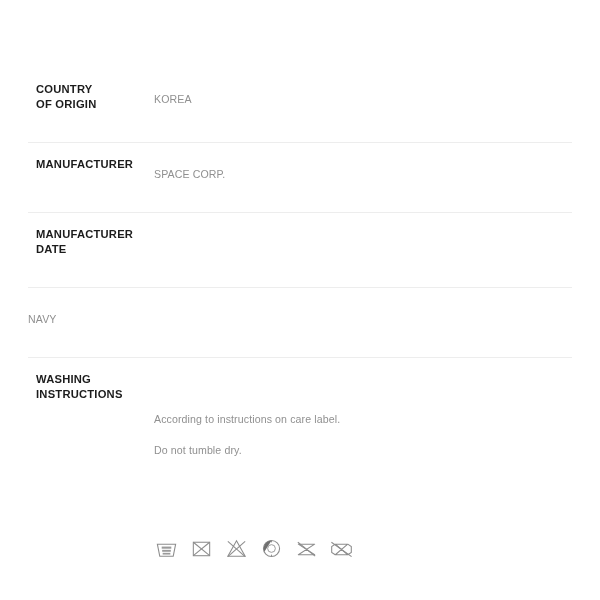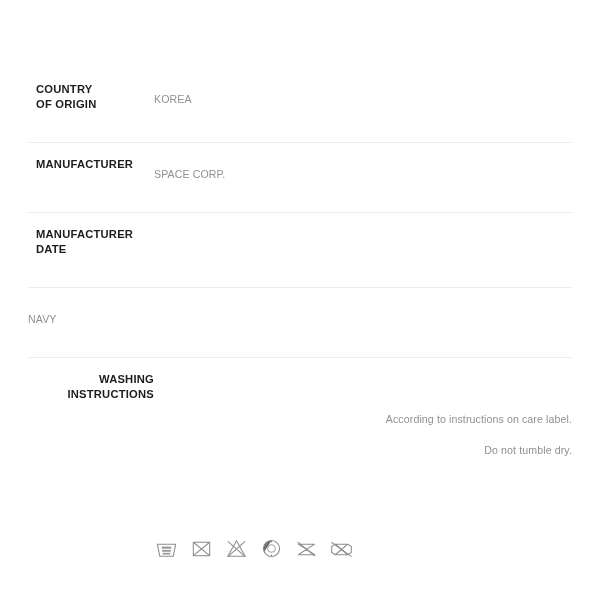--- a/index.html
+++ b/index.html
@@ -30,21 +30,20 @@
   .spec-row {
     display: flex;
     align-items: flex-start;
     border-bottom: 1px solid #ededed;
     padding: 14px 0 30px 0;
     min-height: 22px;
     box-sizing: border-box;
   }
   .spec-row.no-rule {
     border-bottom: none;
-    text-align: right;
   }
   .spec-label {
     flex: 0 0 126px;
     width: 126px;
     padding-left: 8px;
     box-sizing: border-box;
     color: #1c1c1c;
     font-size: 11.2px;
     font-weight: 700;
     line-height: 15px;

